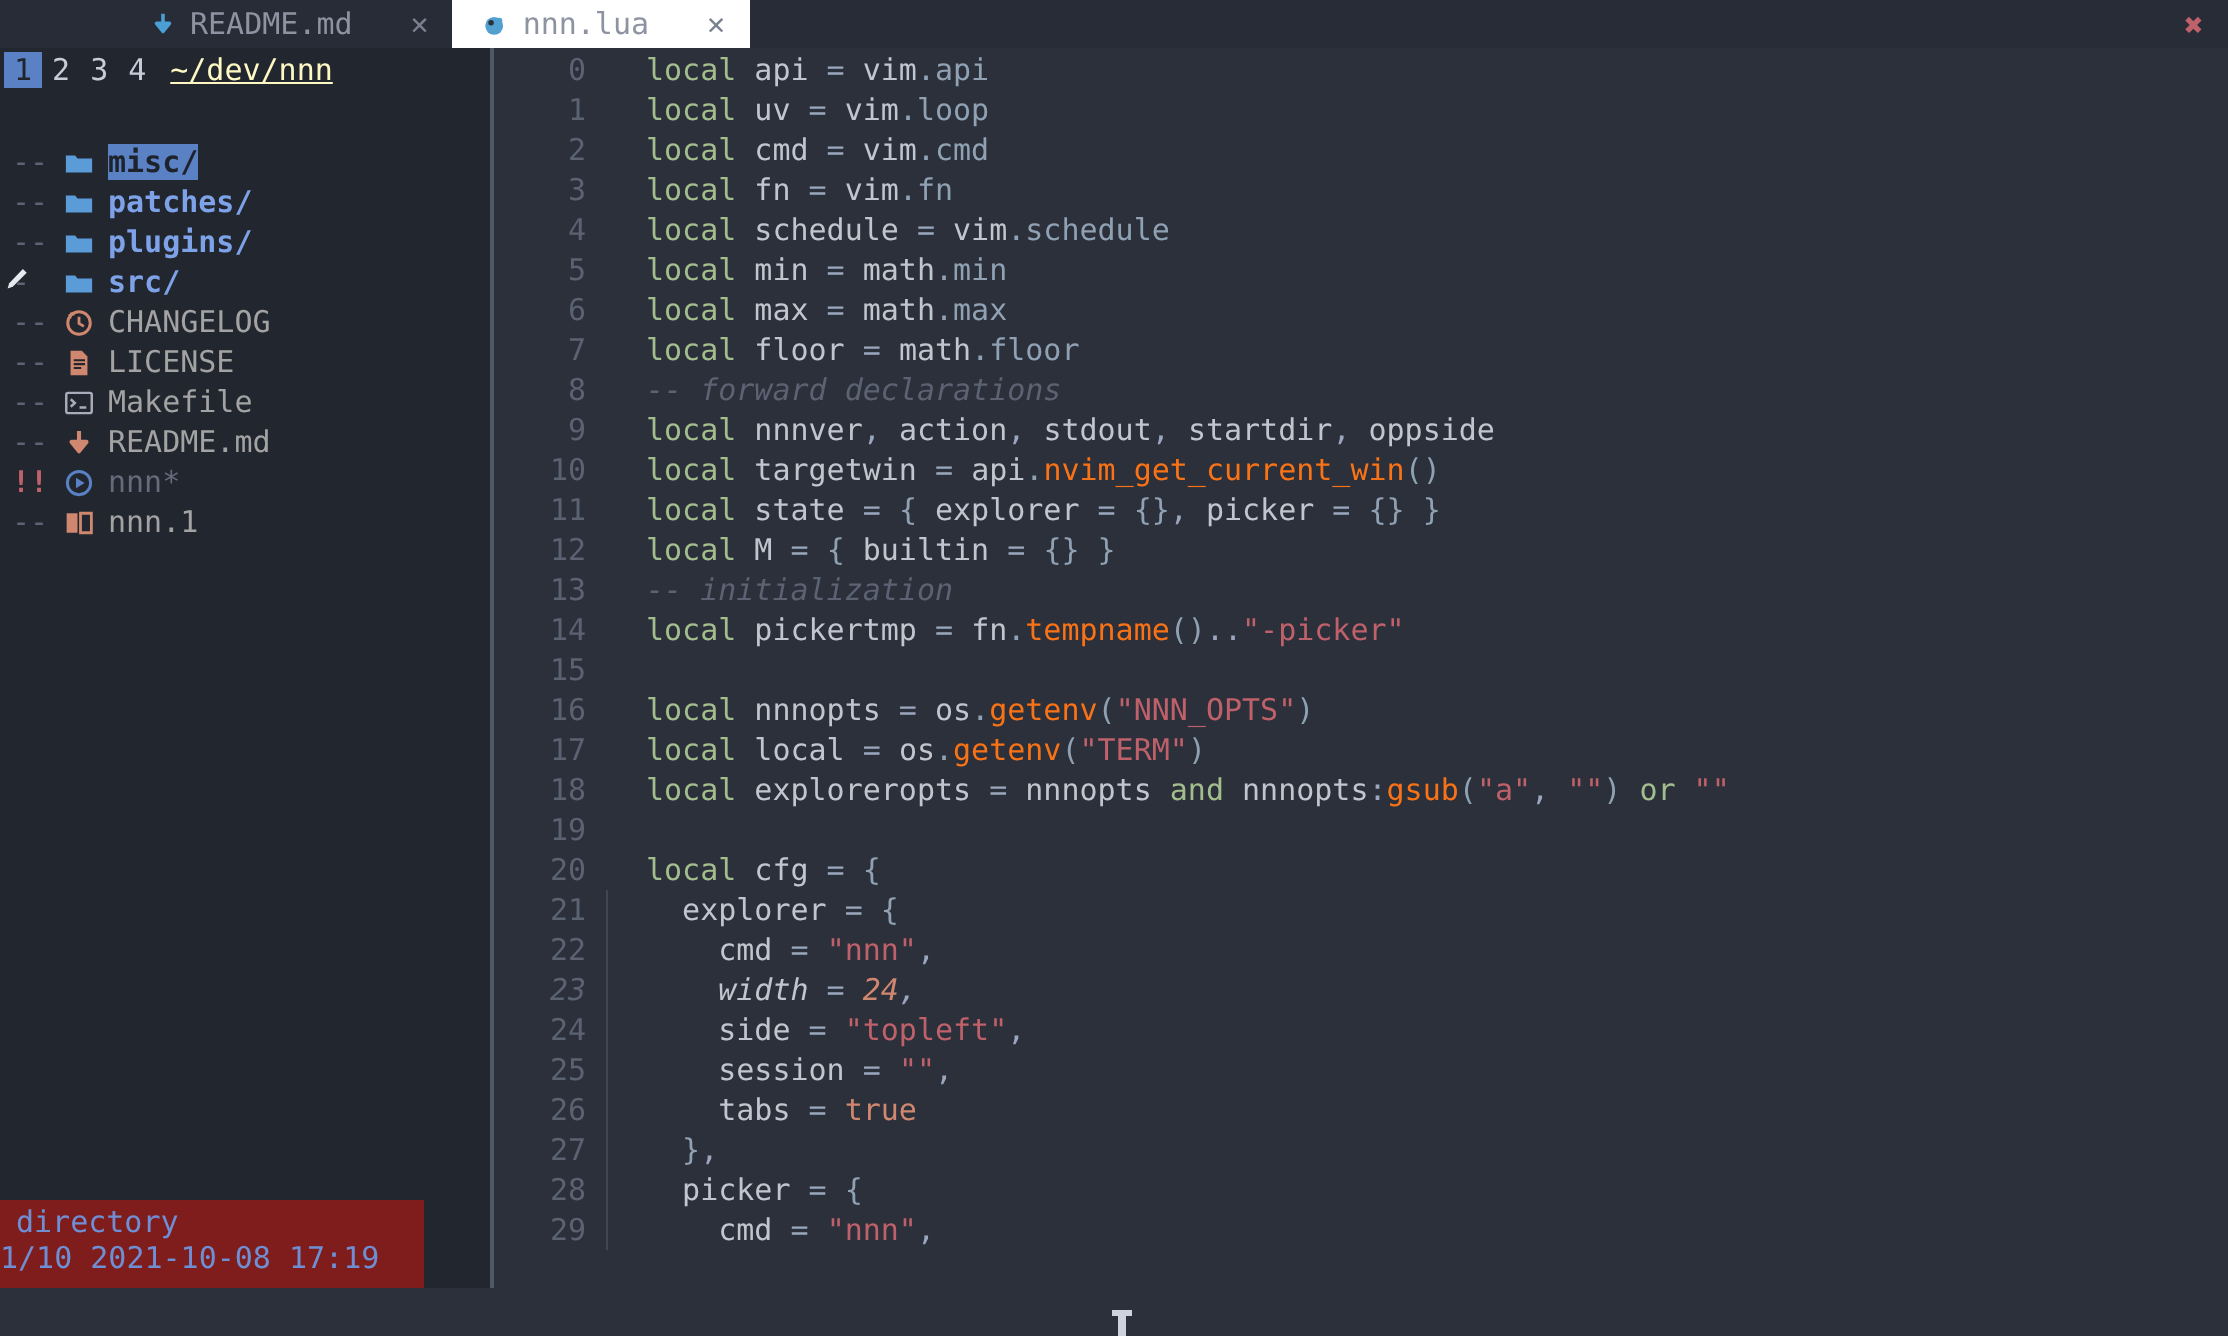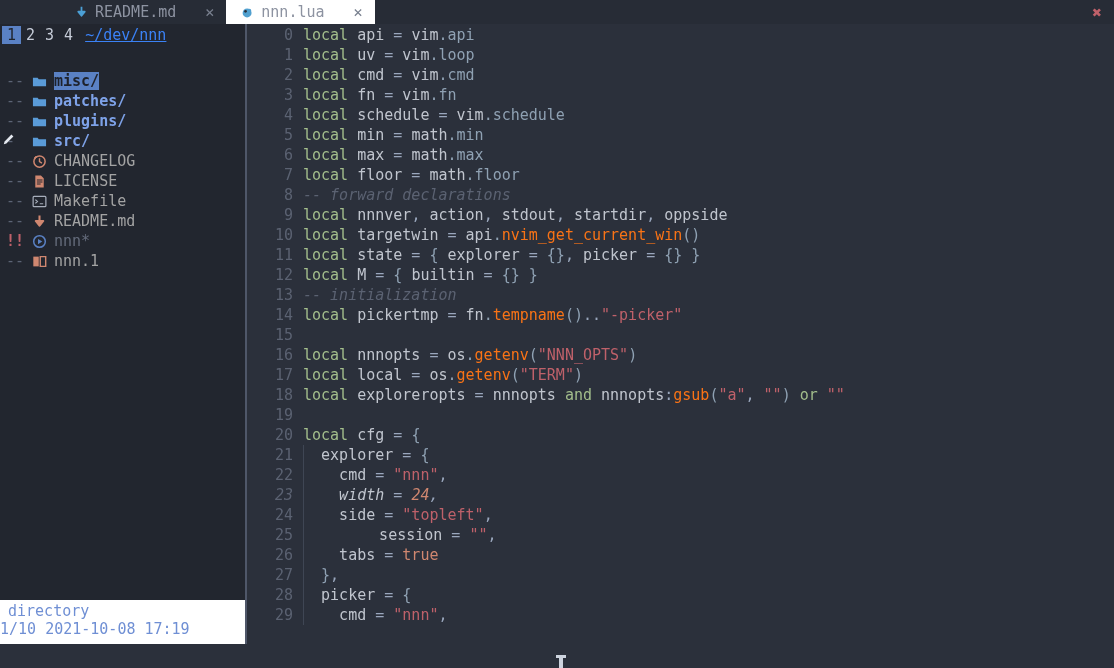--- a/index.html
+++ b/index.html
@@ -41,50 +41,50 @@
   .editor{position:relative;flex:1 1 auto;height:620px;background:#2b303b;overflow:hidden;}
 
   
   .tabnums{
     height:22px;display:flex;align-items:center;
     padding-left:2px;font-size:15px;color:#c6ccd8;gap:0;
   }
   .tabnum{padding:0 5px;color:#c6ccd8;}
   .tabnum.sel{background:#5a81c4;color:#20242d;}
   .cwdpath{
-    color:#3b82f6;text-decoration:underline;margin-left:7px;
+    color:#fef9c3;text-decoration:underline;margin-left:7px;
   }
   .tree{margin-top:25px;}
   .trow{
     height:20px;display:flex;align-items:center;
     font-size:15px;white-space:nowrap;padding-left:6px;
   }
   .gstat{width:26px;flex:0 0 26px;color:#5c6475;text-align:left;letter-spacing:0px;}
   .gstat.bang{color:#bf616a;font-weight:bold;}
   .ficon{width:22px;flex:0 0 22px;display:flex;align-items:center;justify-content:flex-start;}
   .fname{color:#a3a3a3;}
   .fname.dir{color:#7ea2e8;font-weight:bold;}
   .fname.sel{background:#5a81c4;color:#1e222b;}
   .fname.exe{color:#646b7b;}
 
   .sidestatus{
-    position:absolute;left:0;bottom:0;width:245px;height:44px;
-    background:#ffffff;
+    position:absolute;left:0;bottom:0;width:212px;height:44px;
+    background:#7f1d1d;
   }
   .sidestatus .l1{padding:2px 0 0 8px;color:#6f8fd4;font-size:15px;}
   .sidestatus .l2{padding:0 0 0 0;color:#6f8fd4;font-size:15px;}
 
   
   .codeblock{padding-top:1px;}
   .cline{height:20px;display:flex;align-items:center;white-space:pre;font-size:15px;}
   .lnum{
     width:46px;flex:0 0 46px;text-align:right;padding-right:10px;
     color:#5b6272;
   }
-  .ctext{position:relative;}
+  .ctext{position:relative;margin-left:20px;}
   
   .k{color:#a3be8c;}      
   .id{color:#c0c5ce;}     
   .fl{color:#8fa1b3;}     
   .fn{color:#f97316;}     
   .st{color:#bf616a;}     
   .nu{color:#d08770;}     
   .pn{color:#9aa7bd;}     
   .br{color:#8fa1b3;}     
   .cm{color:#5b6272;font-style:italic;}
@@ -270,21 +270,21 @@
           <div class="cline"><span class="lnum">15</span></div>
           <div class="cline"><span class="lnum">16</span><span class="ctext"><span class="k">local</span><span class="id"> nnnopts</span><span class="pn"> = </span><span class="id">os</span><span class="fl">.</span><span class="fn">getenv</span><span class="br">(</span><span class="st">"NNN_OPTS"</span><span class="br">)</span></span></div>
           <div class="cline"><span class="lnum">17</span><span class="ctext"><span class="k">local</span><span class="id"> local</span><span class="pn"> = </span><span class="id">os</span><span class="fl">.</span><span class="fn">getenv</span><span class="br">(</span><span class="st">"TERM"</span><span class="br">)</span></span></div>
           <div class="cline"><span class="lnum">18</span><span class="ctext"><span class="k">local</span><span class="id"> exploreropts</span><span class="pn"> = </span><span class="id">nnnopts</span><span class="k"> and</span><span class="id"> nnnopts</span><span class="pn">:</span><span class="fn">gsub</span><span class="br">(</span><span class="st">"a"</span><span class="pn">, </span><span class="st">""</span><span class="br">)</span><span class="k"> or</span><span class="st"> ""</span></span></div>
           <div class="cline"><span class="lnum">19</span><span class="ctext"></span></div>
           <div class="cline"><span class="lnum">20</span><span class="ctext"><span class="k">local</span><span class="id"> cfg</span><span class="pn"> = </span><span class="br">{</span></span></div>
           <div class="cline" style="position: relative;"><span class="lnum">21</span><span class="ctext"><span class="id">  explorer</span><span class="pn"> = </span><span class="br">{</span></span><span style="position: absolute; left: 56px; top: 0px; width: 1px; height: 20px; background: rgb(63, 70, 84);"></span></div>
           <div class="cline" style="position: relative;"><span class="lnum">22</span><span class="ctext"><span class="id">    cmd</span><span class="pn"> = </span><span class="st">"nnn"</span><span class="pn">,</span></span><span style="position: absolute; left: 56px; top: 0px; width: 1px; height: 20px; background: rgb(63, 70, 84);"></span></div>
           <div class="cline" style="position: relative; font-style: italic;"><span class="lnum">23</span><span class="ctext"><span class="id">    width</span><span class="pn"> = </span><span class="nu">24</span><span class="pn">,</span></span><span style="position: absolute; left: 56px; top: 0px; width: 1px; height: 20px; background: rgb(63, 70, 84);"></span></div>
           <div class="cline" style="position: relative;"><span class="lnum">24</span><span class="ctext"><span class="id">    side</span><span class="pn"> = </span><span class="st">"topleft"</span><span class="pn">,</span></span><span style="position: absolute; left: 56px; top: 0px; width: 1px; height: 20px; background: rgb(63, 70, 84);"></span></div>
-          <div class="cline" style="position: relative; gap: 40px;"><span class="lnum">25</span><span class="ctext"><span class="id">    session</span><span class="pn"> = </span><span class="st">""</span><span class="pn">,</span></span><span style="position: absolute; left: 56px; top: 0px; width: 1px; height: 20px; background: rgb(63, 70, 84);"></span></div>
+          <div class="cline" style="position: relative;"><span class="lnum">25</span><span class="ctext"><span class="id">    session</span><span class="pn"> = </span><span class="st">""</span><span class="pn">,</span></span><span style="position: absolute; left: 56px; top: 0px; width: 1px; height: 20px; background: rgb(63, 70, 84);"></span></div>
           <div class="cline" style="position: relative;"><span class="lnum">26</span><span class="ctext"><span class="id">    tabs</span><span class="pn"> = </span><span class="nu">true</span></span><span style="position: absolute; left: 56px; top: 0px; width: 1px; height: 20px; background: rgb(63, 70, 84);"></span></div>
           <div class="cline" style="position: relative;"><span class="lnum">27</span><span class="ctext"><span class="br">  }</span><span class="pn">,</span></span><span style="position: absolute; left: 56px; top: 0px; width: 1px; height: 20px; background: rgb(63, 70, 84);"></span></div>
           <div class="cline" style="position: relative;"><span class="lnum">28</span><span class="ctext"><span class="id">  picker</span><span class="pn"> = </span><span class="br">{</span></span><span style="position: absolute; left: 56px; top: 0px; width: 1px; height: 20px; background: rgb(63, 70, 84);"></span></div>
           <div class="cline" style="position: relative;"><span class="lnum">29</span><span class="ctext"><span class="id">    cmd</span><span class="pn"> = </span><span class="st">"nnn"</span><span class="pn">,</span></span><span style="position: absolute; left: 56px; top: 0px; width: 1px; height: 20px; background: rgb(63, 70, 84);"></span></div>
         </div>
     </div>
   </div>
 
   <div class="mouse">
     <i style="left:0;top:0;width:10px;height:3px;"></i>

